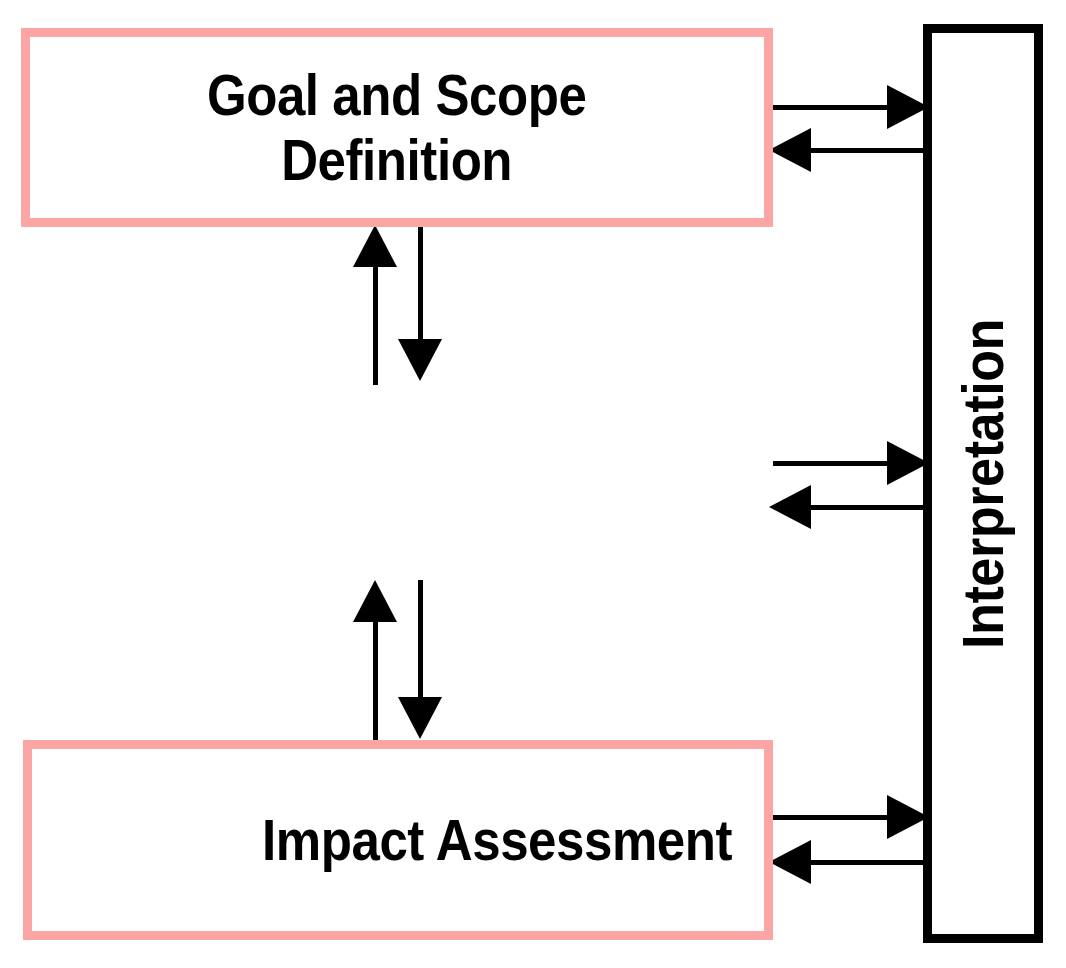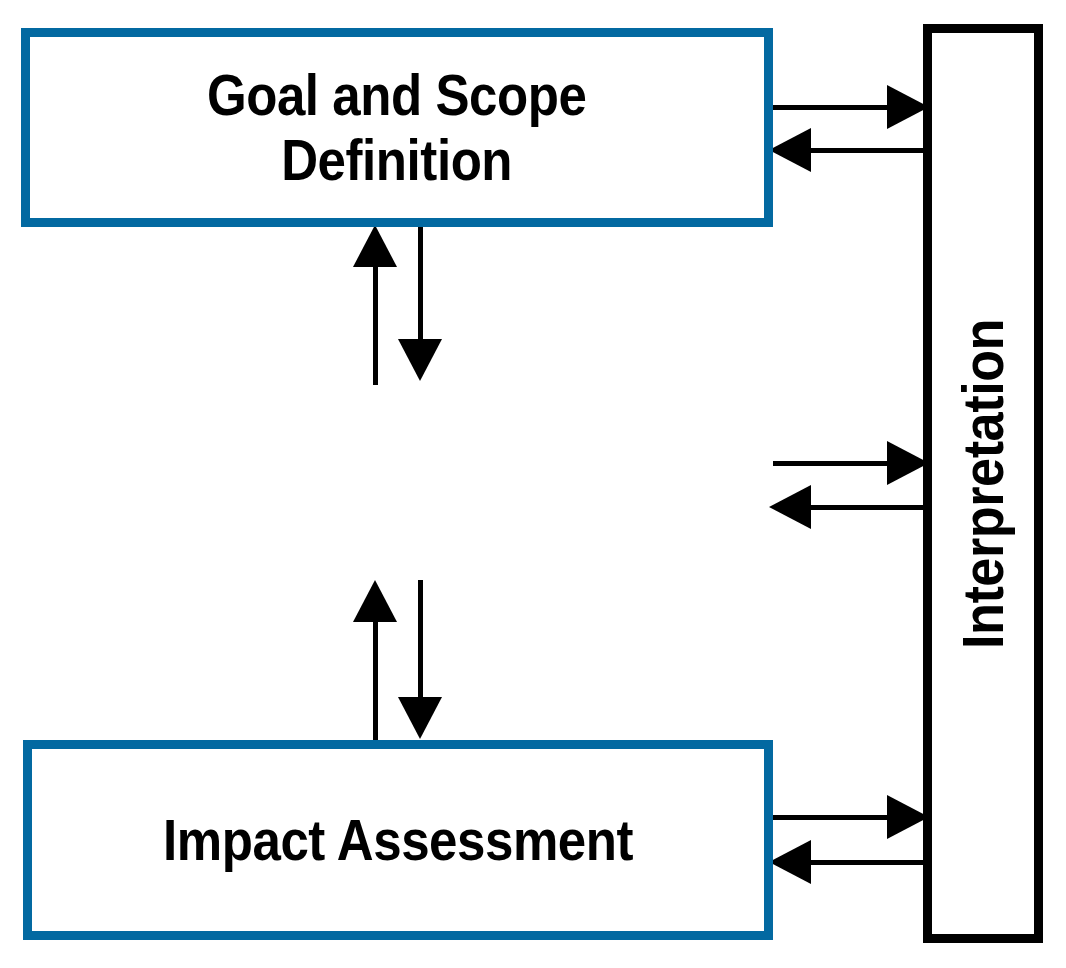--- a/index.html
+++ b/index.html
@@ -17,41 +17,41 @@
     height: 968px;
     background: #ffffff;
     overflow: hidden;
   }
 
   
   .stage-box {
     position: absolute;
     box-sizing: border-box;
     background: #ffffff;
-    border: 9px solid #0369a1;
+    border: 9px solid #fca5a5;
     display: flex;
     align-items: center;
     justify-content: center;
     z-index: 3;
   }
   .stage-label {
     font-family: "Liberation Sans", sans-serif;
     font-weight: bold;
     font-size: 58px;
     line-height: 1.12;
     color: #000000;
     text-align: center;
     letter-spacing: -0.5px;
     transform: scaleX(0.88);
     white-space: pre-line;
   }
 
   #box-goal-scope  { left: 21px;  top: 28px;  width: 752px; height: 199px; }
   #box-inventory   { left: 19px;  top: 381px; width: 754px; height: 202px; }
-  #box-impact      { left: 23px;  top: 740px; width: 750px; height: 200px; }
+  #box-impact      { left: 23px;  top: 740px; width: 750px; height: 200px; justify-content: flex-end; }
 
   
   #box-interpretation {
     position: absolute;
     box-sizing: border-box;
     left: 923px;
     top: 24px;
     width: 120px;
     height: 919px;
     background: #ffffff;

